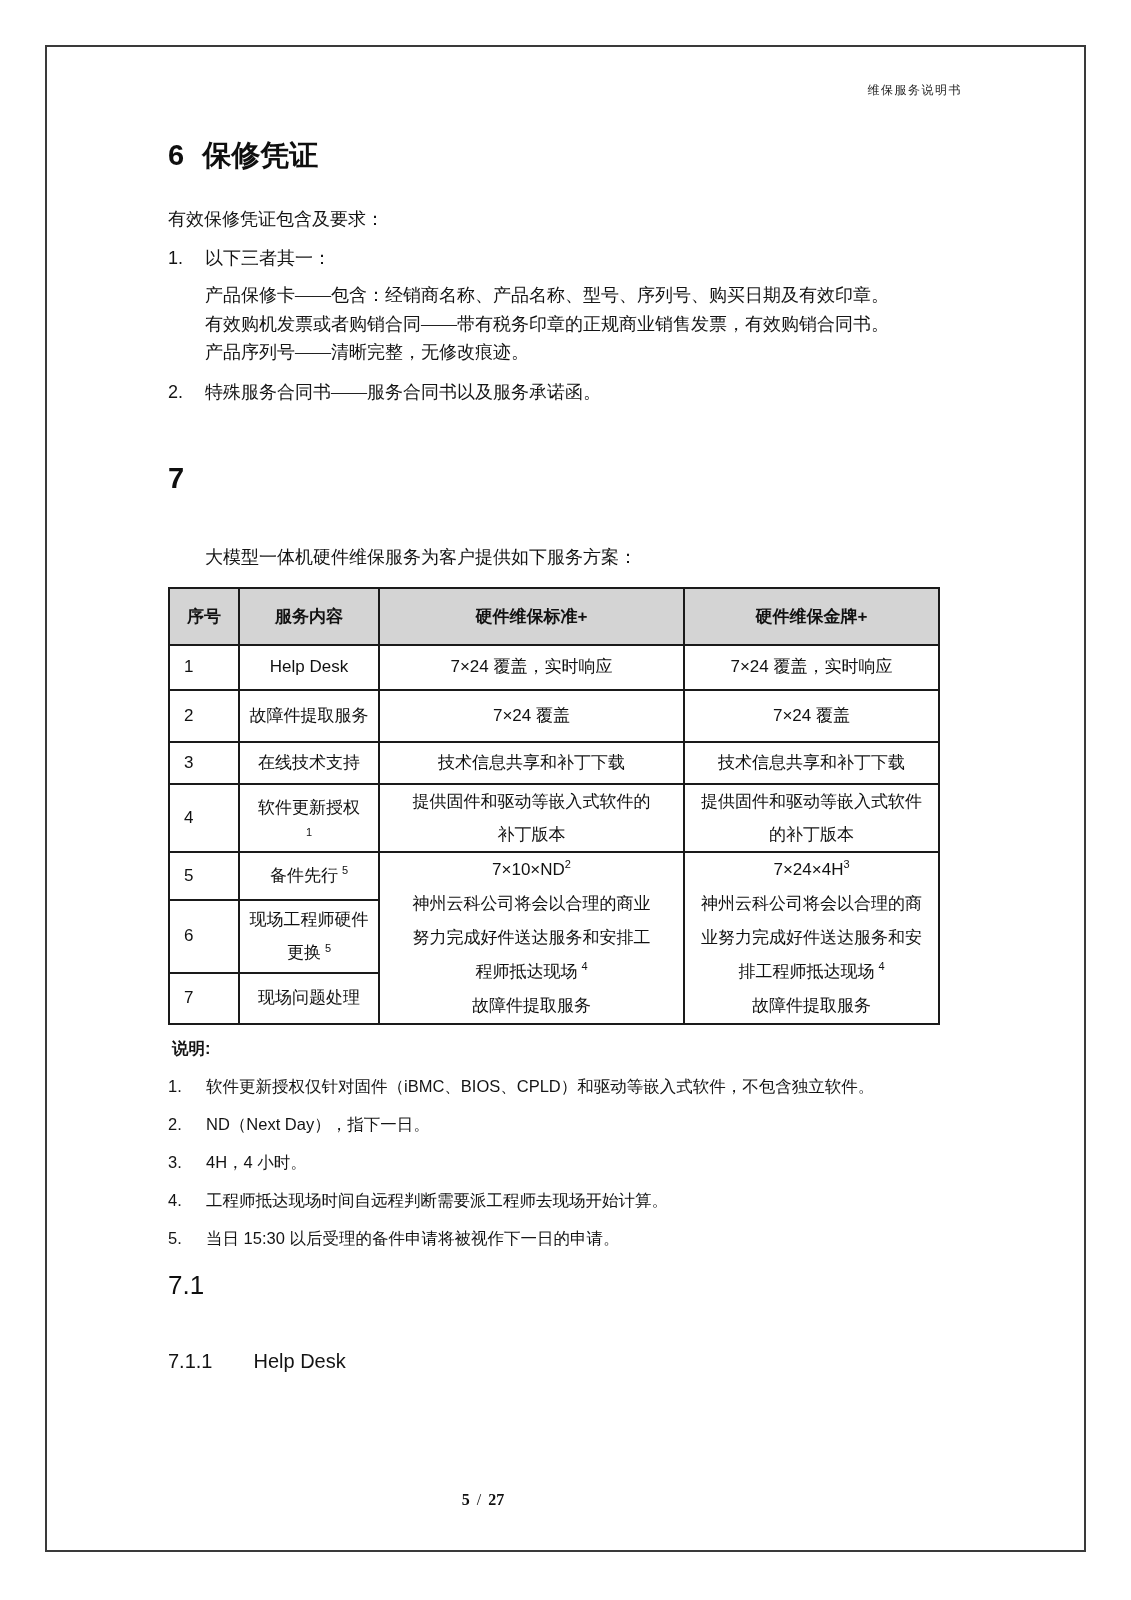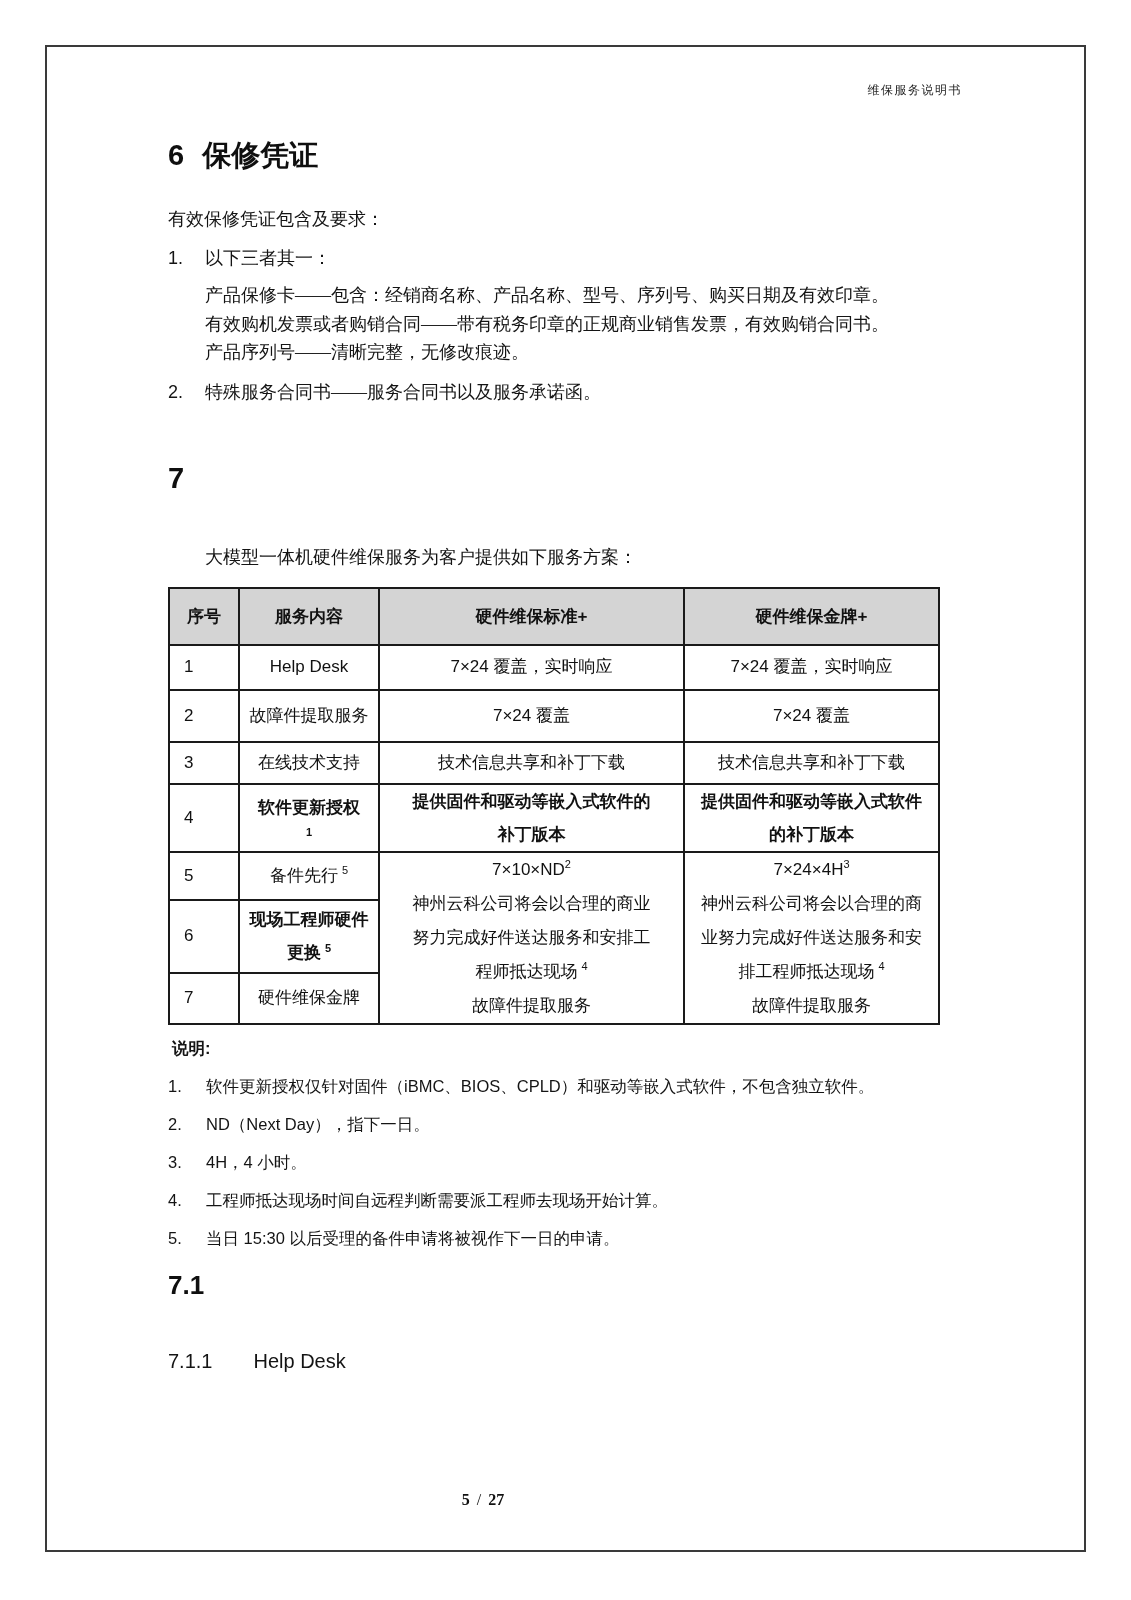--- a/index.html
+++ b/index.html
@@ -27,21 +27,21 @@
   .content { position:absolute; left:168px; top:45px; width:796px; }
 
   
   .h-l1 { margin:0; font-size:29px; line-height:34px; font-weight:700;
           display:flex; align-items:baseline; color:#0f0f0f; }
   .h-l1 .h-num { font-weight:600; margin-right:18px; }
   .h-sec6 { margin-top:93px; }
   .h-sec7 { margin-top:56px; }
   .h-l2 { margin:19px 0 0; font-size:26px; line-height:32px; font-weight:700;
           display:flex; align-items:baseline; color:#0f0f0f; }
-  .h-l2 .h-num { font-weight:700; margin-right:31px; }
+  .h-l2 .h-num { font-weight:400; margin-right:31px; }
   .h-l3 { margin:47px 0 0; font-size:20px; line-height:26px; font-weight:400;
           display:flex; align-items:baseline; color:#141414; }
   .h-l3 .h-num { margin-right:41px; }
 
   
   .intro6 { margin:34px 0 0; font-size:18px; line-height:26px; }
   .li { display:flex; font-size:18px; line-height:26px; }
   .li-1 { margin-top:13px; }
   .li-2 { margin-top:12px; }
   .li-num { width:37px; flex:0 0 37px; font-family:"Liberation Sans","DejaVu Sans",sans-serif; }
@@ -61,21 +61,21 @@
   .svc td { line-height:36px; }
   .svc td.no { text-align:left; padding-left:14px; }
   .r1 td { height:45px; } .r2 td { height:52px; } .r3 td { height:42px; }
   .r4 td { height:66px; } .r5 td { height:47px; } .r6 td { height:72px; } .r7 td { height:49px; }
   .svc td.wide-std  { padding:0 27px; line-height:36px; }
   .svc td.wide-gold { padding:0 12px; line-height:36px; }
   .svc td.merged p { margin:0; line-height:34px; }
   sup { font-size:11px; line-height:0; }
   .sup-gap { margin-left:4px; }
   .block-sup { display:block; line-height:26px; margin-top:-5px; }
-  .cell-two-line { line-height:33px !important;font-weight:bold; }
+  .cell-two-line { line-height:33px !important; }
 
   
   .notes-label { margin:12px 4px 0; font-size:16.5px; line-height:23px; font-weight:700; }
   .note { display:flex; margin-top:15px; font-size:16.5px; line-height:23px; }
   .note-num { width:38px; flex:0 0 38px; }
 
   .para71 { margin:38px 0 0 37px; font-size:18px; line-height:26px; }
 
   .footer {
     position:absolute; left:0; top:1491px; width:966px;
@@ -181,21 +181,21 @@
         </td>
       </tr>
       <tr class="r6">
         <td class="no">6</td>
         <td class="cell-two-line">
           <span>现场工程师硬件更换</span><sup class="sup-gap">5</sup>
         </td>
       </tr>
       <tr class="r7">
         <td class="no">7</td>
-        <td>硬件维保金牌</td>
+        <td>现场问题处理</td>
       </tr>
     </tbody>
   </table>
 
   <p class="notes-label">说明:</p>
 
   <div class="note">
     <span class="note-num">1.</span>
     <span>软件更新授权仅针对固件（iBMC、BIOS、CPLD）和驱动等嵌入式软件，不包含独立软件。</span>
   </div>

